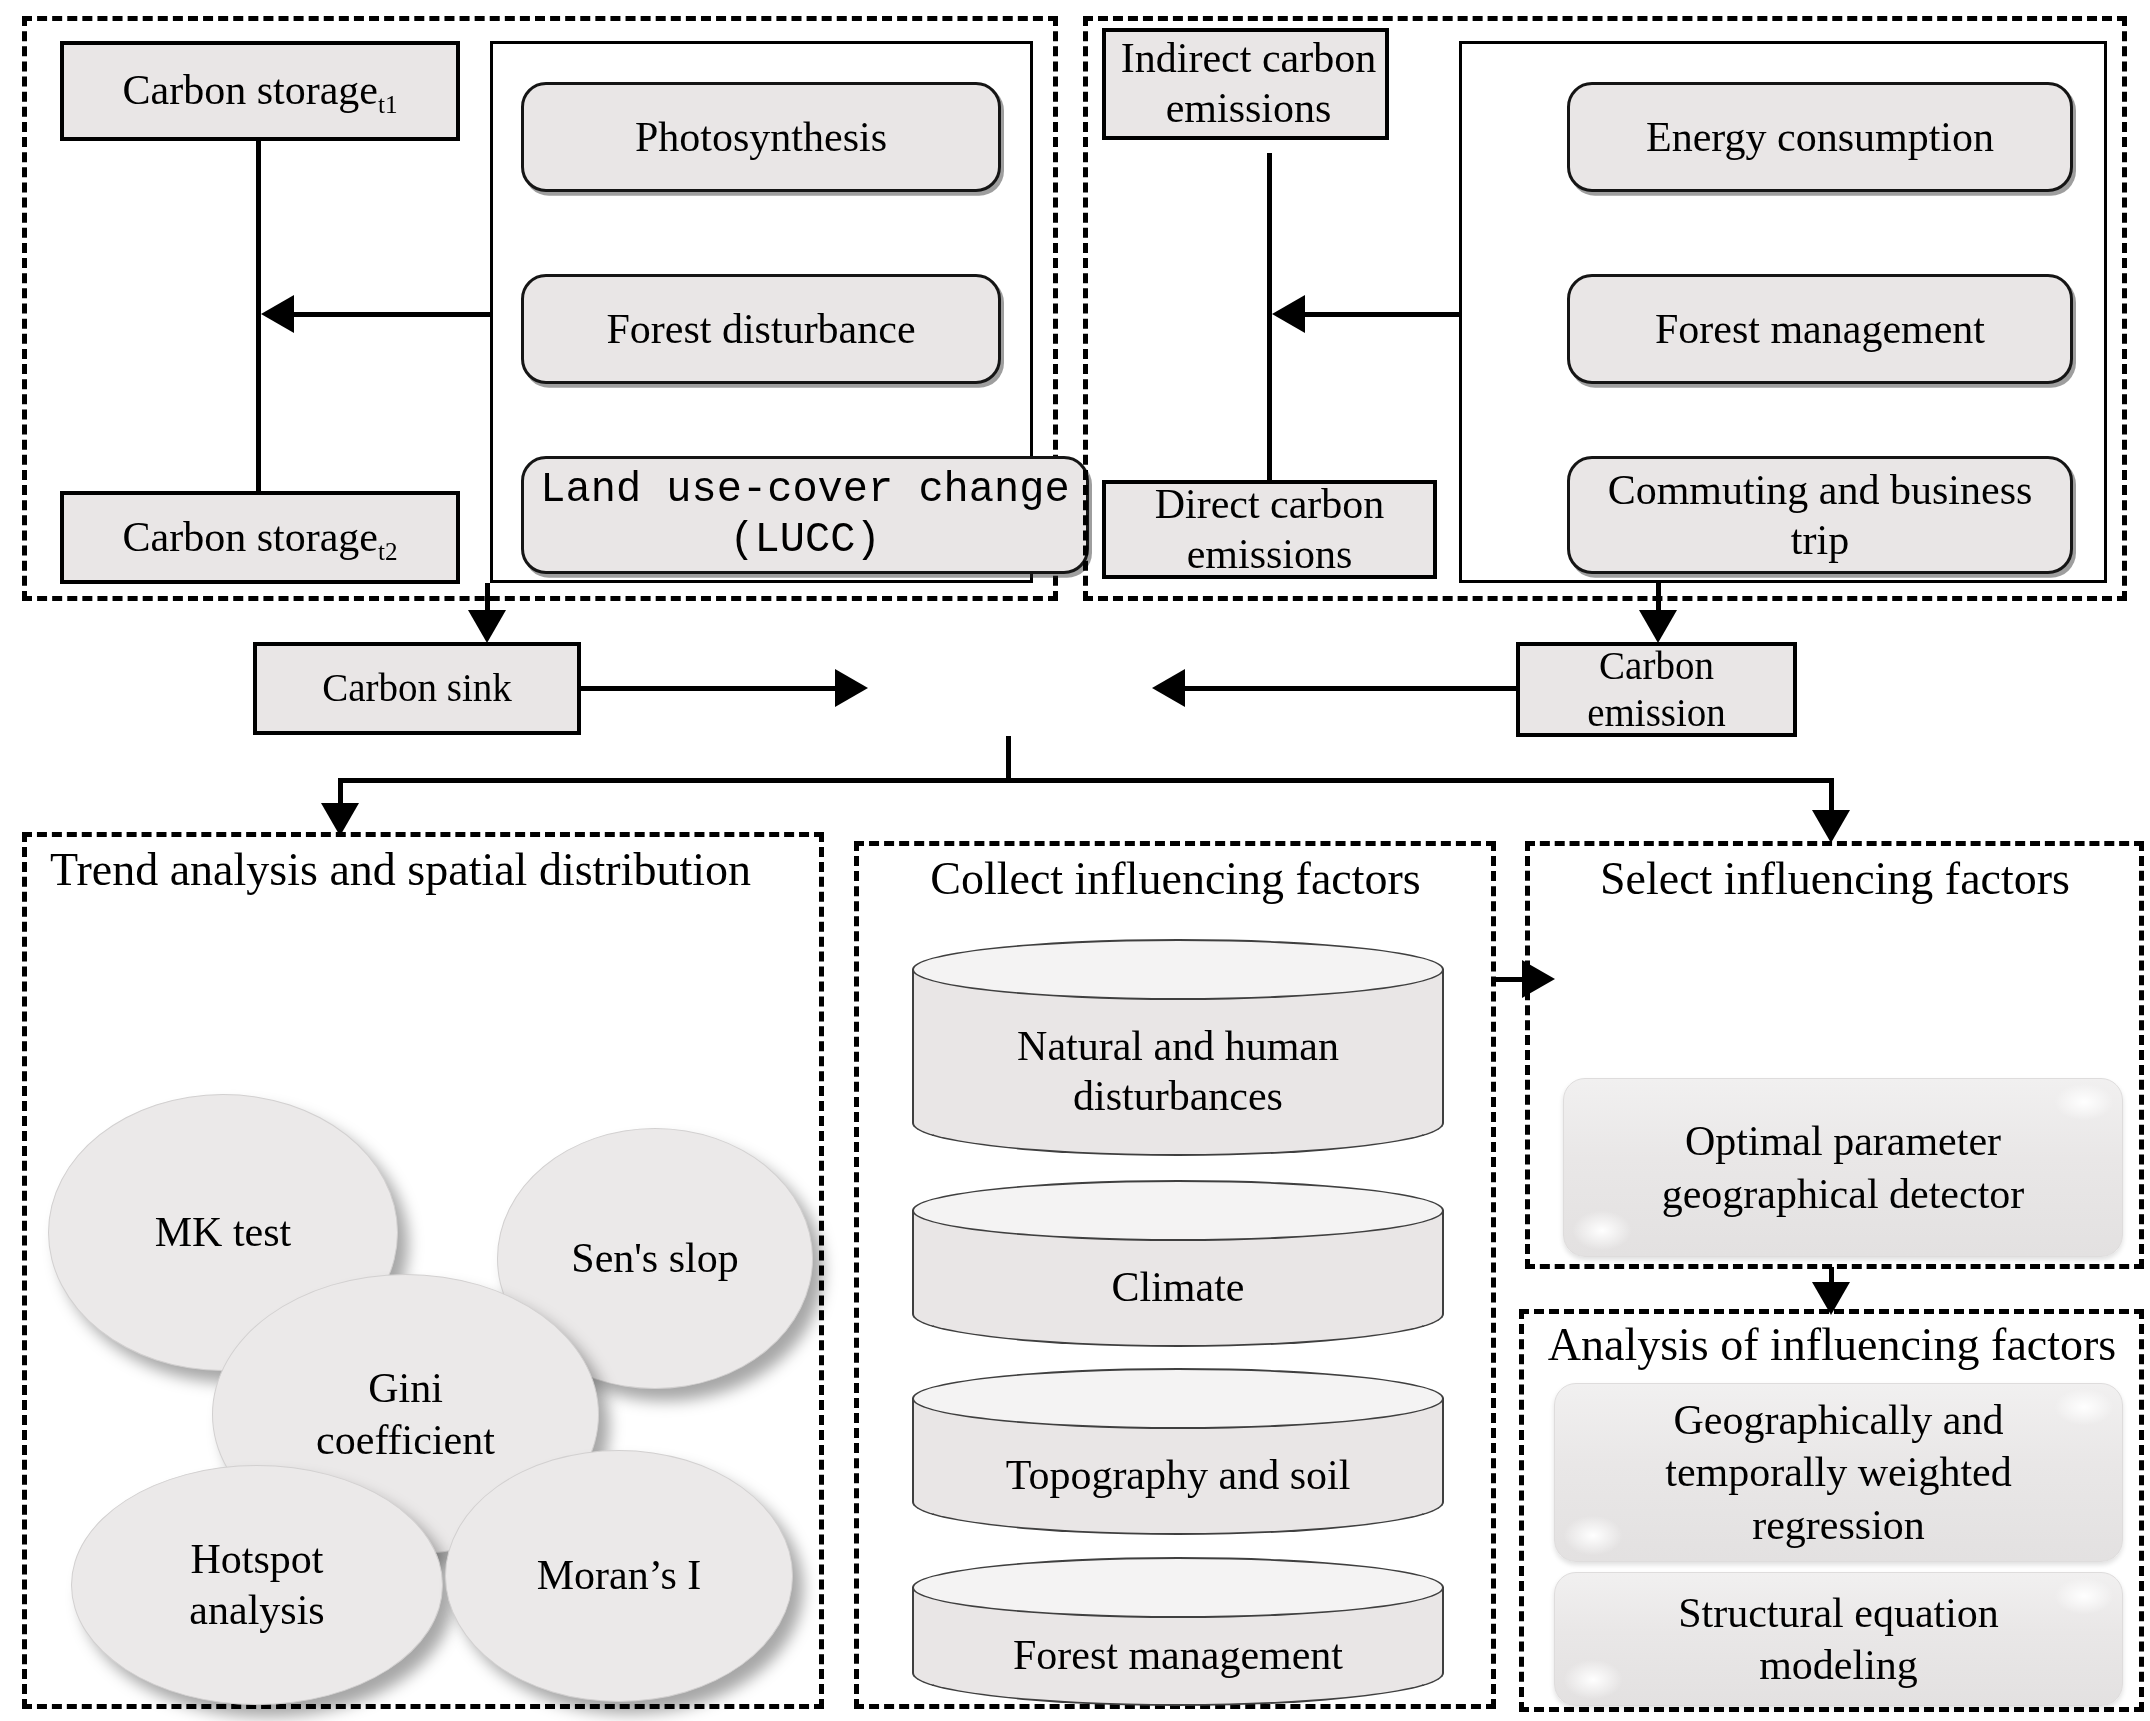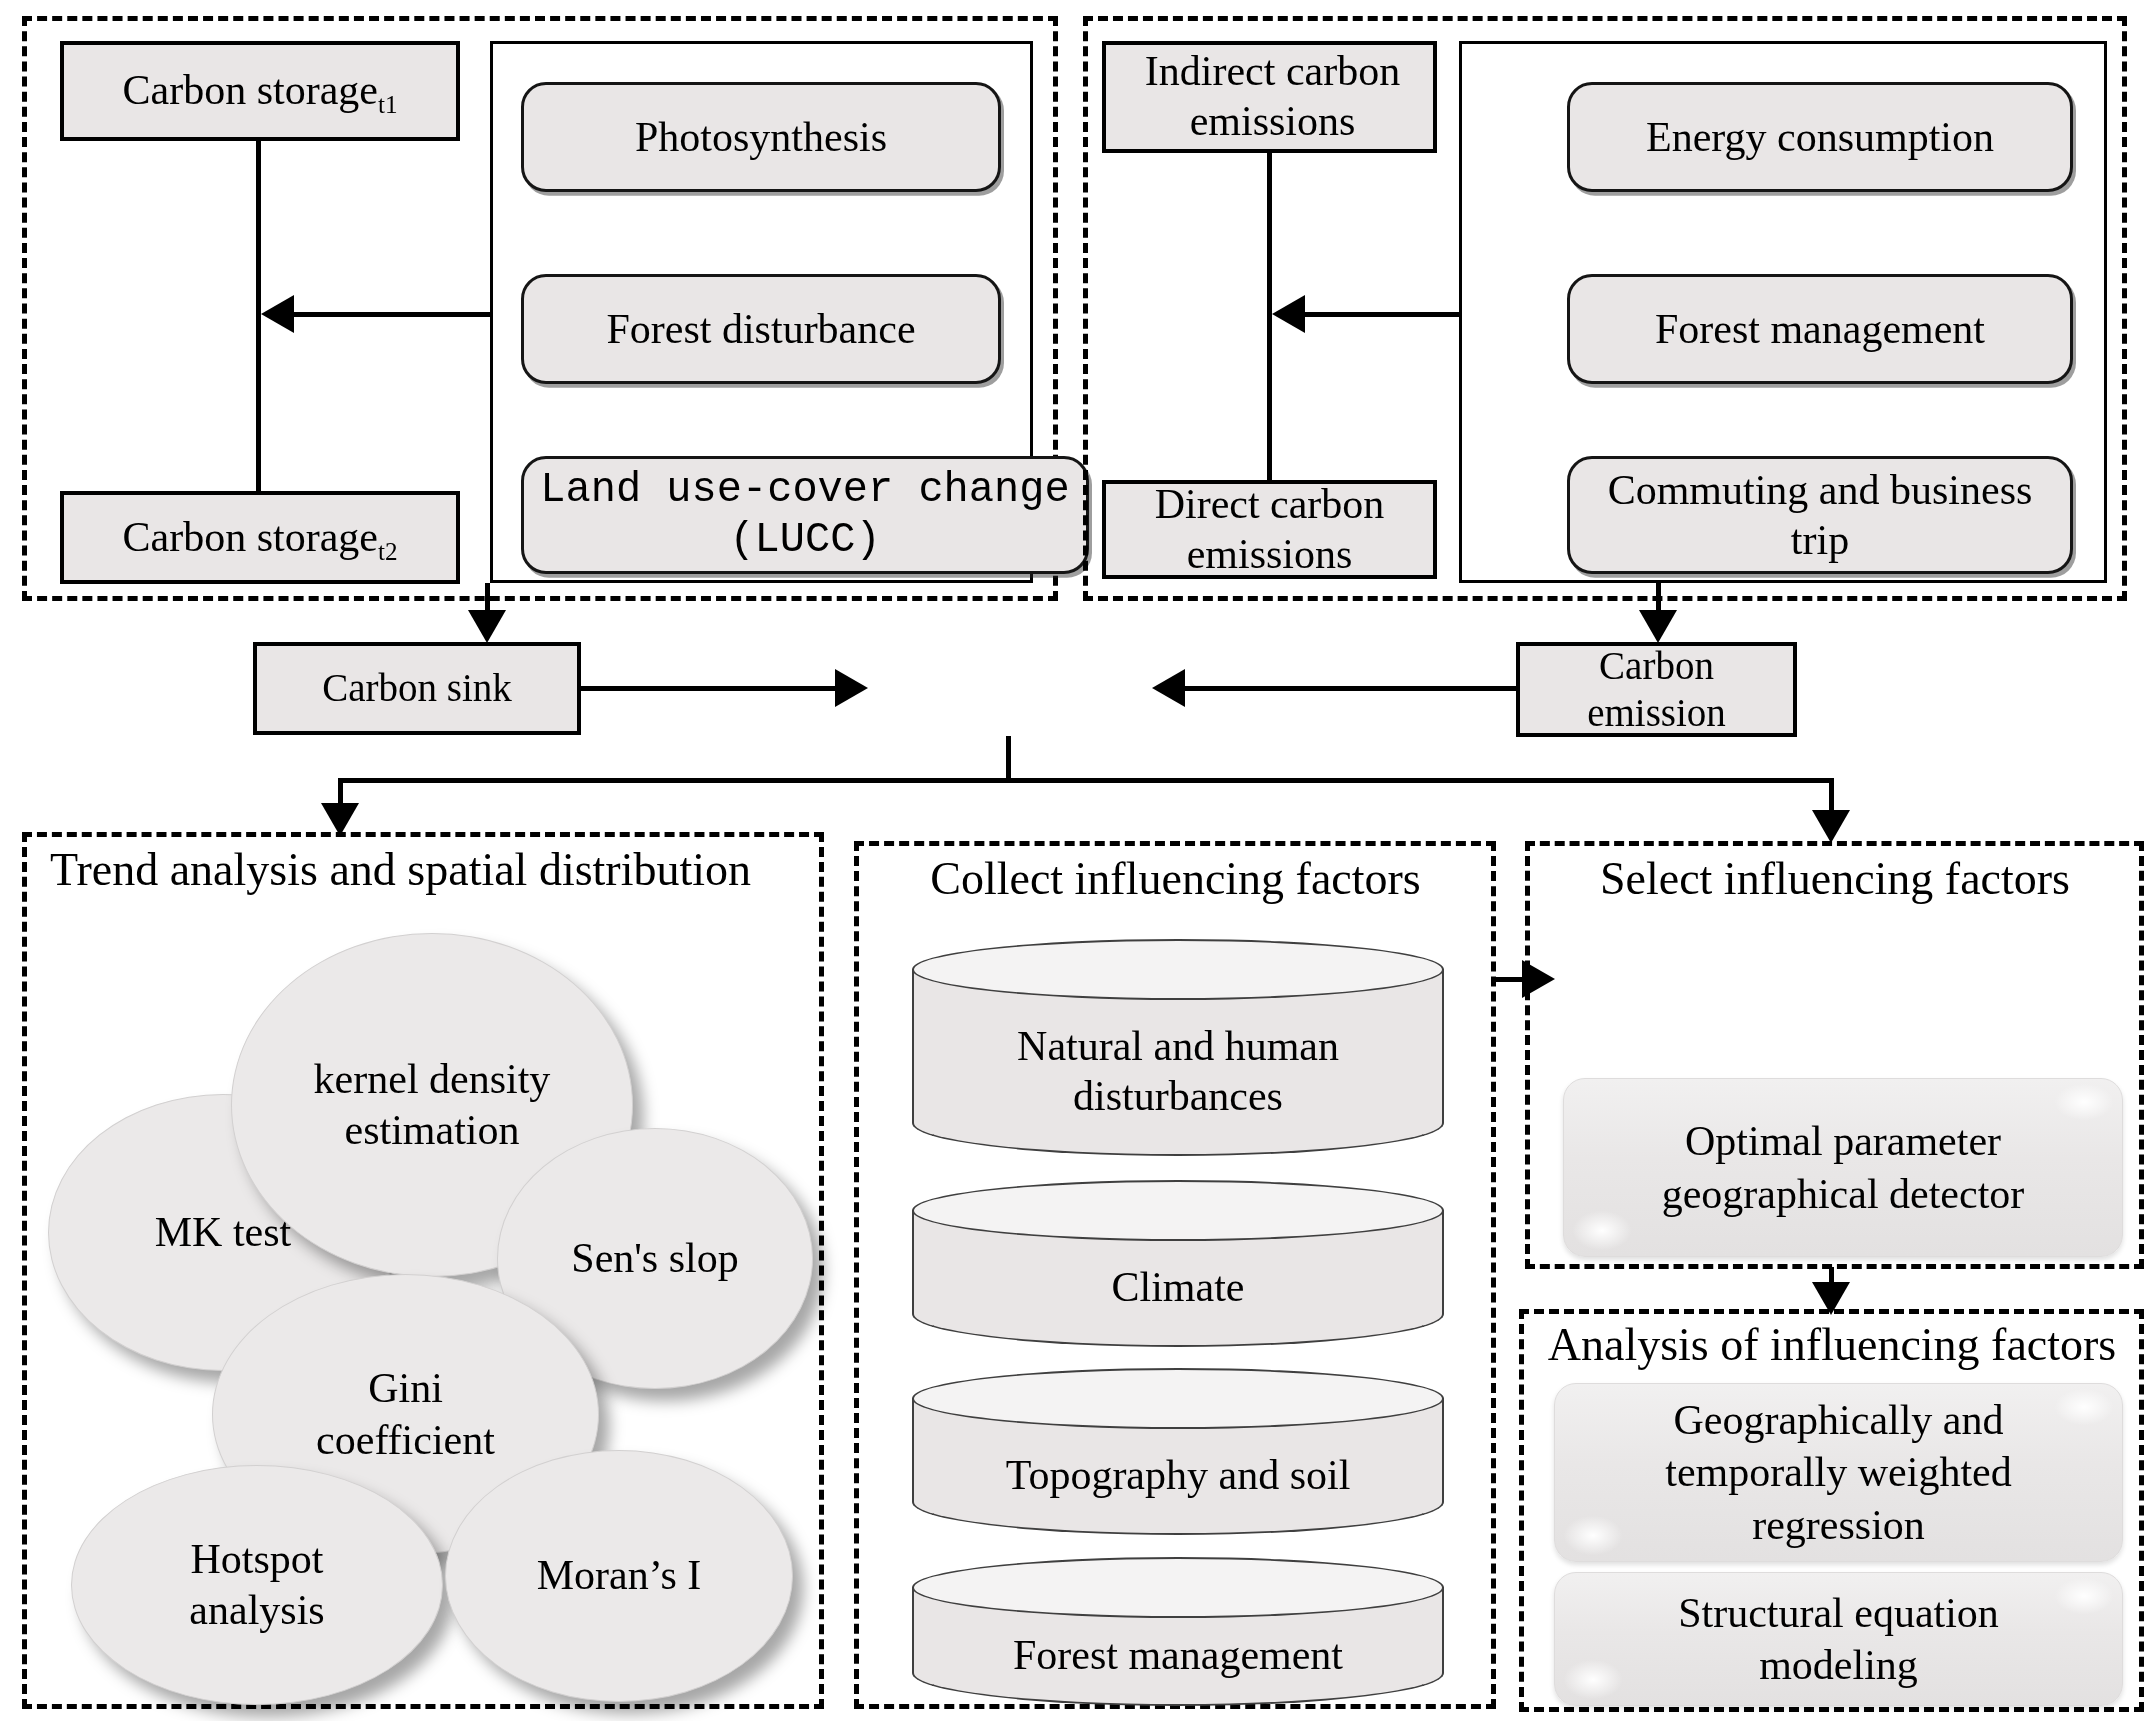--- a/index.html
+++ b/index.html
@@ -73,21 +73,21 @@
   </div>
 
   <div class="line" style="left:256px;top:141px;width:4.5px;height:350px;"></div>
   <div class="line" style="left:292px;top:312px;width:198px;height:4.5px;"></div>
   <div class="ah left" style="left:261px;top:295px;"></div>
   <div class="line" style="left:485px;top:583px;width:4.5px;height:31px;"></div>
   <div class="ah down" style="left:468px;top:610px;"></div>
 
   <div class="dashed-box" style="left:1083px;top:16.4px;width:1044px;height:585px;"></div>
 
-  <div class="gbox" style="left:1102px;top:41px;width:335px;height:112px;padding-left:6px;">
+  <div class="gbox" style="left:1102px;top:28px;width:287px;height:112px;padding-left:6px;">
     <span class="txt">Indirect carbon emissions</span>
   </div>
   <div class="gbox" style="left:1102px;top:480px;width:335px;height:99px;">
     <span class="txt">Direct carbon emissions</span>
   </div>
 
   <div class="solid-box" style="left:1459px;top:41px;width:648px;height:542px;"></div>
   <div class="rbox" style="left:1567px;top:82px;width:506px;height:110px;">
     <span class="txt">Energy consumption</span>
   </div>
@@ -121,23 +121,20 @@
   <div class="line" style="left:338px;top:778px;width:4.5px;height:28px;"></div>
   <div class="ah down" style="left:321px;top:803px;"></div>
   <div class="line" style="left:1829px;top:778px;width:4.5px;height:34px;"></div>
   <div class="ah down" style="left:1812px;top:810px;"></div>
 
   <div class="dashed-box" style="left:22px;top:832px;width:802px;height:877px;"></div>
   <div class="title" style="left:18px;top:844px;width:765px;height:67px;font-family:Liberation Serif, serif;">Trend analysis and spatial distribution</div>
 
   <div class="ellipse" style="left:48px;top:1094px;width:350px;height:277px;">
     <span class="txt">MK test</span>
-  </div>
-  <div class="ellipse" style="left:231px;top:933px;width:402px;height:344px;">
-    <span class="txt" style="max-width:246px;">kernel density estimation</span>
   </div>
   <div class="ellipse" style="left:497px;top:1128px;width:316px;height:261px;">
     <span class="txt">Sen's slop</span>
   </div>
   <div class="ellipse" style="left:212px;top:1274px;width:387px;height:281px;">
     <span class="txt" style="max-width:246px;">Gini coefficient</span>
   </div>
   <div class="ellipse" style="left:71px;top:1465px;width:372px;height:240px;">
     <span class="txt" style="max-width:223px;">Hotspot analysis</span>
   </div>

